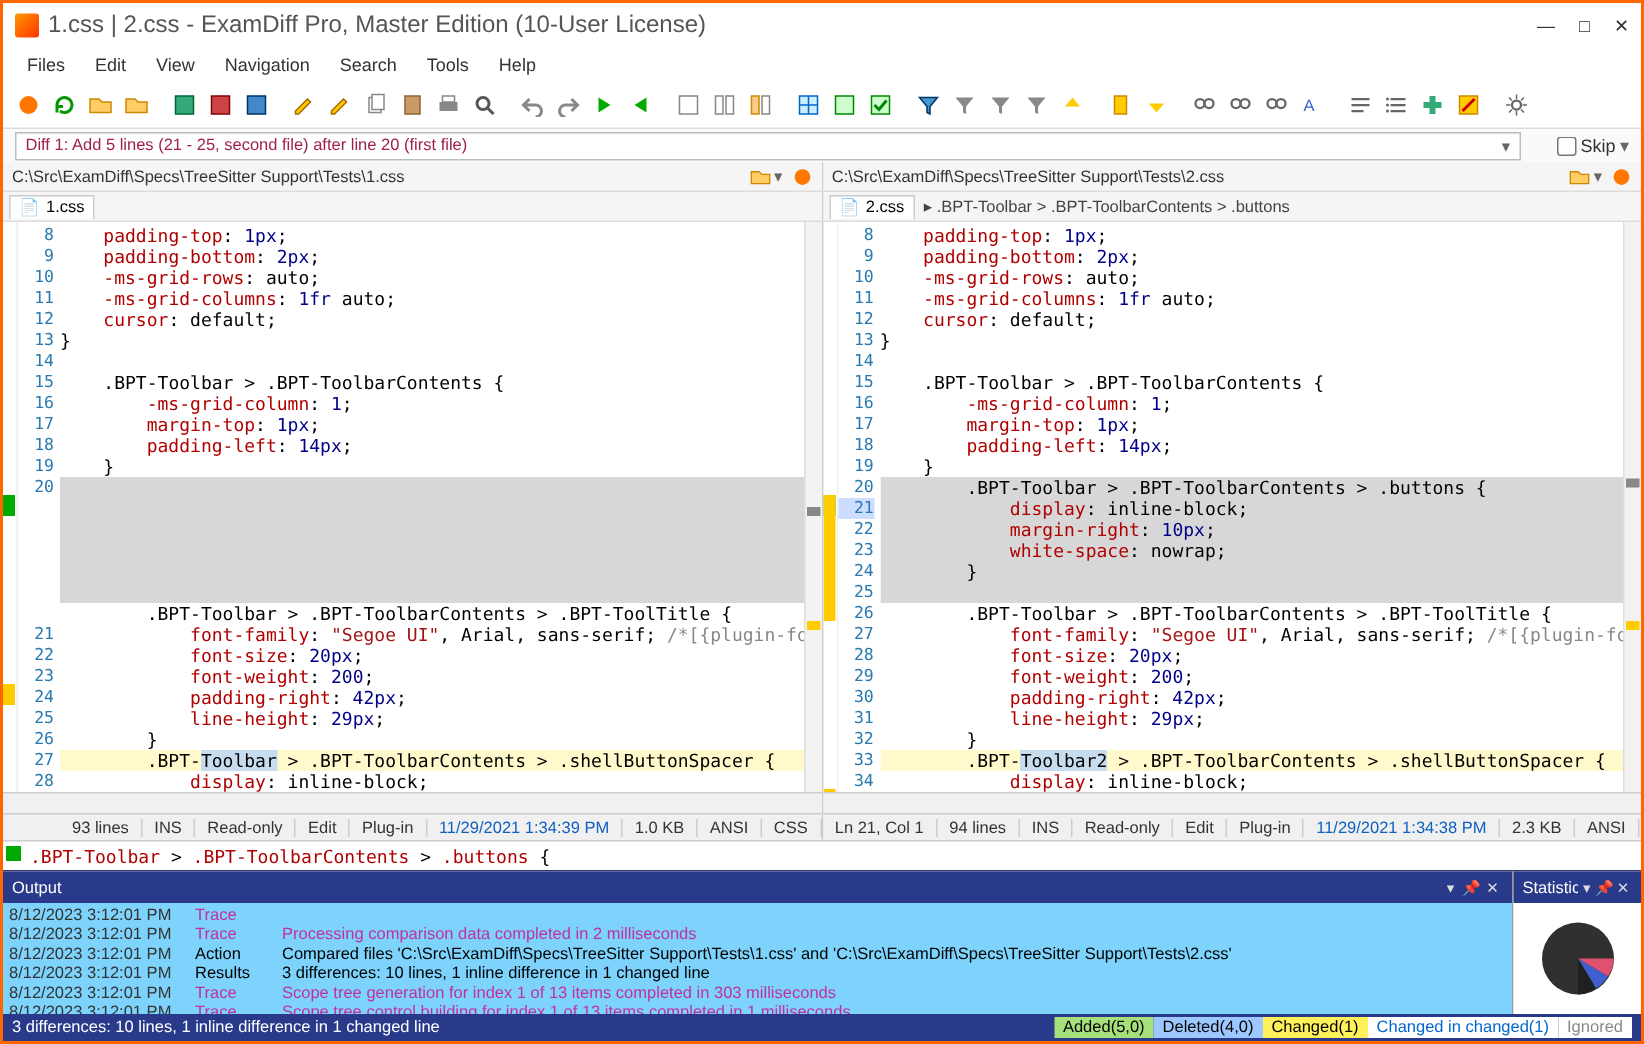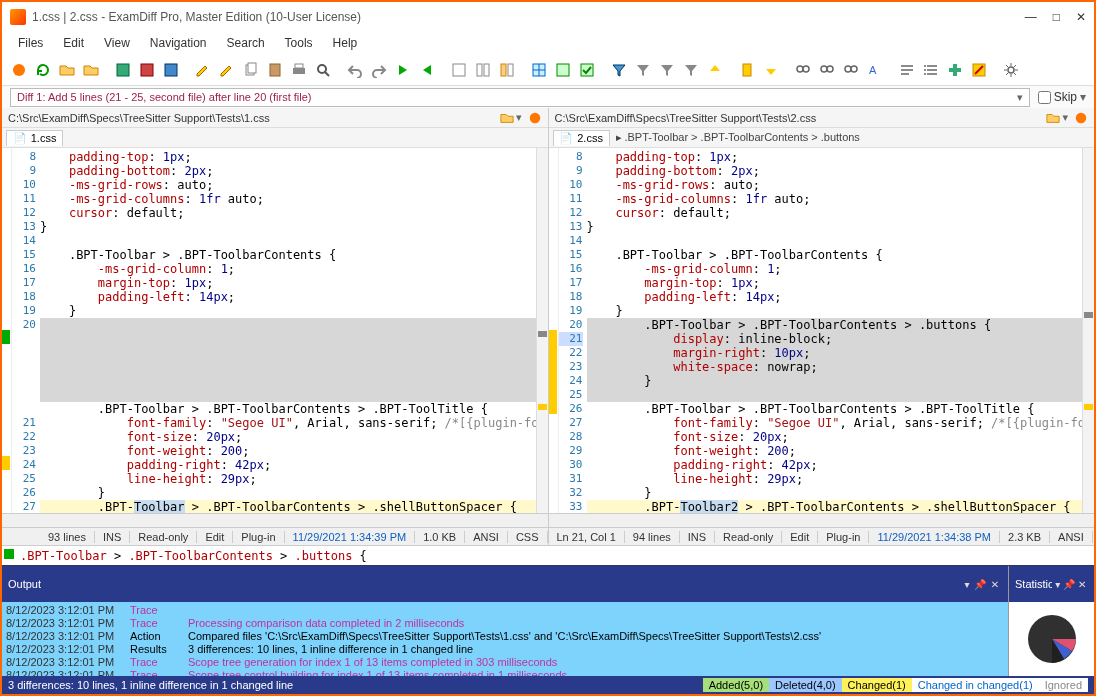--- a/index.html
+++ b/index.html
@@ -1,28 +1,28 @@
 <!DOCTYPE html>
 <html><head>
 <meta charset="utf-8">
 <style>
 *{box-sizing:border-box;margin:0;padding:0}
 body{font-family:"Segoe UI",Tahoma,sans-serif;font-size:12px;background:#fff;width:1096px;height:696px;overflow:hidden;border:2px solid #f60;display:flex;flex-direction:column}
 .titlebar{height:30px;background:#fff;display:flex;align-items:center;padding:0 8px;color:#555}
 .titlebar .icon{width:16px;height:16px;margin-right:6px;background:linear-gradient(135deg,#f90,#f30);border-radius:2px}
-.titlebar .title{flex:1;font-size:12px}
+.titlebar .title{flex:1;font-size:16px}
 .titlebar .winbtns{display:flex;gap:16px;color:#333}
 .titlebar .winbtns span{cursor:default;font-family:Arial}
 .menubar{height:22px;display:flex;align-items:center;padding:0 8px;gap:4px;font-size:12px;color:#333}
 .menubar span{padding:2px 8px}
 .toolbar{height:32px;display:flex;align-items:center;padding:2px 6px;gap:2px;border-bottom:1px solid #ddd;flex-wrap:nowrap;overflow:hidden}
 .tbtn{width:22px;height:22px;display:flex;align-items:center;justify-content:center;border-radius:2px}
 .tbtn svg{width:16px;height:16px}
 .tsep{width:6px}
-.diffbar{height:22px;display:flex;align-items:center;padding:0 8px;gap:8px;background:#fafafa}
+.diffbar{height:22px;display:flex;align-items:center;padding:0 8px;gap:24px;background:#fafafa}
 .diffbar .diffmsg{flex:1;border:1px solid #bbb;background:#fff;padding:2px 6px;color:#a02050;font-size:11px;display:flex;align-items:center}
 .diffbar .skip{display:flex;align-items:center;gap:3px;color:#333}
 .panes{flex:1;display:flex;min-height:0}
 .pane{flex:1;display:flex;flex-direction:column;min-width:0;border-right:1px solid #ccc}
 .pane:last-child{border-right:none}
 .pathbar{height:20px;background:#f5f5f5;border-bottom:1px solid #ddd;display:flex;align-items:center;padding:0 6px;font-size:11px;color:#333}
 .pathbar .spacer{flex:1}
 .pathbar .picon{width:14px;height:14px;margin-left:4px}
 .tabbar{height:20px;background:#f5f5f5;border-bottom:1px solid #ddd;display:flex;align-items:center;padding:0 4px;font-size:11px}
 .tabbar .tab{display:flex;align-items:center;gap:4px;padding:1px 6px;background:#fff;border:1px solid #ccc;border-bottom:none}
@@ -45,21 +45,21 @@
 .statusrow{height:18px;background:#f0f0f0;border-top:1px solid #ccc;display:flex;align-items:center;font-size:11px;color:#333}
 .statusrow .cell{padding:0 8px;border-right:1px solid #ccc;white-space:nowrap}
 .statusrow .sp{flex:1}
 .statusrow .time{color:#1060c0}
 .midstrip{height:20px;background:#fff;border-top:1px solid #ccc;display:flex;align-items:center;padding-left:18px;font-family:Consolas,monospace;font-size:12px;position:relative}
 .midstrip .mk{position:absolute;left:2px;top:3px;width:10px;height:10px;background:#0a0}
 .midstrip .txt{color:#000}
 .midstrip .sel2{color:#b00000}
 .bottom{display:flex;border-top:1px solid #336}
 .output{flex:1;display:flex;flex-direction:column;min-width:0}
-.panelhdr{height:36px;background:#2a3a8a;color:#fff;display:flex;align-items:center;padding:0 6px;font-size:11px}
+.panelhdr{height:21px;background:#2a3a8a;color:#fff;display:flex;align-items:center;padding:0 6px;font-size:11px}
 .panelhdr .pspacer{flex:1}
 .panelhdr .pbtn{width:14px;text-align:center;color:#ddd;font-size:10px}
 .logarea{height:74px;overflow:hidden;background:#7dd3fc;font-size:11px;padding:2px 4px;line-height:13px}
 .logline{display:flex;gap:14px;white-space:nowrap}
 .logline .ts{width:110px;color:#333}
 .logline .lvl{width:44px}
 .logline .msg{flex:1;overflow:hidden;text-overflow:ellipsis}
 .pink{color:#c030a0}
 .blk{color:#000}
 .stats{width:86px;display:flex;flex-direction:column;border-left:1px solid #999}

